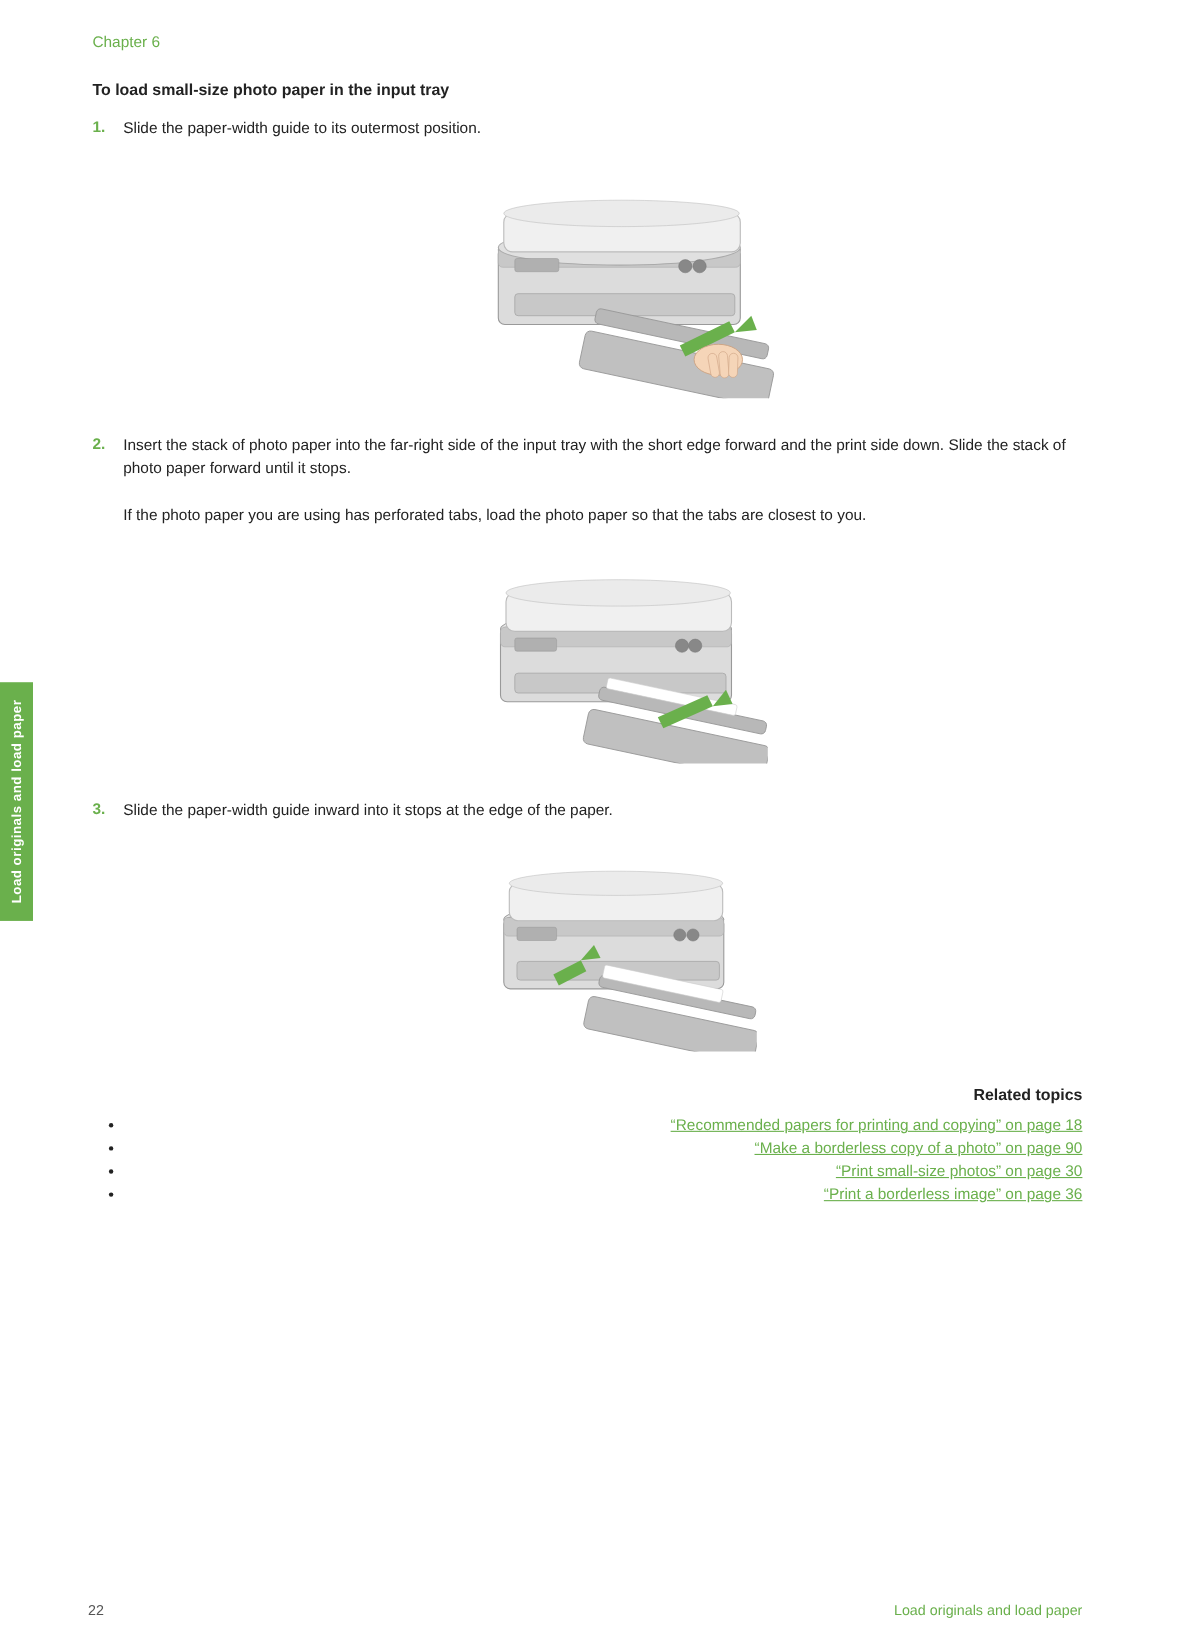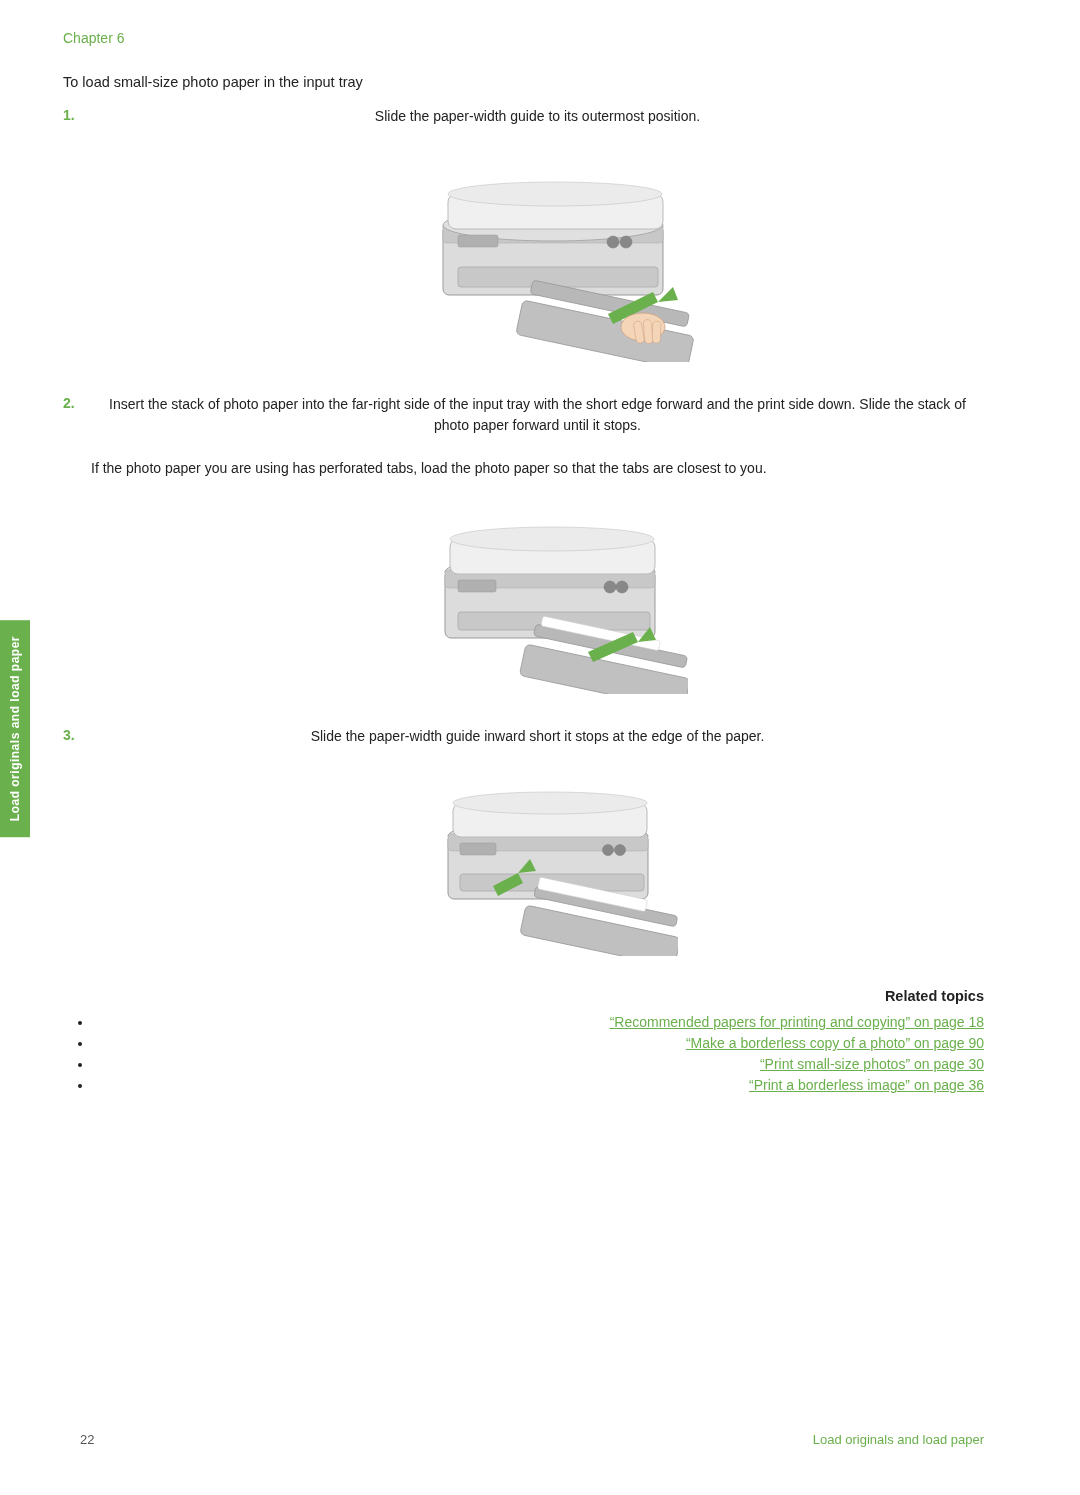--- a/index.html
+++ b/index.html
@@ -10,32 +10,32 @@
       font-size: 14px;
       color: #222;
       width: 1080px;
       min-height: 1495px;
       position: relative;
     }
 
     .page {
       width: 1064px;
       min-height: 1495px;
-      padding: 30px 80px 60px 63px;
+      padding: 30px 80px 60px 84px;
       position: relative;
     }
 
     .chapter-label {
       color: #6ab04c;
       font-size: 14px;
       margin-bottom: 28px;
     }
 
     .section-title {
-      font-weight: normal;
+      font-weight: bold;
       font-size: 14.5px;
       margin-bottom: 16px;
     }
 
     .step-container {
       margin-bottom: 28px;
     }
 
     .step-row {
       display: flex;
@@ -48,21 +48,20 @@
       font-weight: bold;
       font-size: 14px;
       min-width: 28px;
       margin-top: 1px;
     }
 
     .step-text {
       font-size: 14px;
       line-height: 1.55;
       flex: 1;
-      text-align: center;
     }
 
     .step-subtext {
       font-size: 14px;
       line-height: 1.55;
       margin-top: 21px;
       margin-left: 28px;
     }
 
     .printer-illustration {
@@ -108,21 +107,21 @@
       font-size: 14px;
     }
 
     .related-list a {
       color: #6ab04c;
       text-decoration: underline;
     }
 
     .footer {
       position: absolute;
-      bottom: 48px;
+      bottom: 24px;
       left: 0;
       width: 100%;
       display: flex;
       justify-content: space-between;
       padding: 0 80px;
       font-size: 13px;
       color: #555;
     }
 
     .footer .page-num {
@@ -231,21 +230,21 @@
         <rect x="70" y="76" width="38" height="12" rx="2" fill="#b0b0b0" stroke="#999" stroke-width="0.5"></rect>
         <circle cx="222" cy="83" r="6" fill="#888" stroke="#777" stroke-width="0.5"></circle>
         <circle cx="234" cy="83" r="6" fill="#888" stroke="#777" stroke-width="0.5"></circle>
       </svg>
     </div>
   </div>
 
   <div class="step-container">
     <div class="step-row">
       <span class="step-number">3.</span>
-      <span class="step-text">Slide the paper-width guide inward short it stops at the edge of the paper.</span>
+      <span class="step-text">Slide the paper-width guide inward into it stops at the edge of the paper.</span>
     </div>
 
     <div class="printer-illustration">
       <svg class="printer-img-3" viewBox="0 0 280 185" xmlns="http://www.w3.org/2000/svg">
 
         <ellipse cx="150" cy="65" rx="100" ry="15" fill="#e8e8e8" stroke="#999" stroke-width="1"></ellipse>
         <rect x="50" y="63" width="200" height="65" rx="6" fill="#dcdcdc" stroke="#999" stroke-width="1"></rect>
         <rect x="50" y="63" width="200" height="17" rx="4" fill="#c8c8c8" stroke="#aaa" stroke-width="0.5"></rect>
 
         <rect x="55" y="32" width="194" height="34" rx="8" fill="#f0f0f0" stroke="#bbb" stroke-width="1"></rect>

